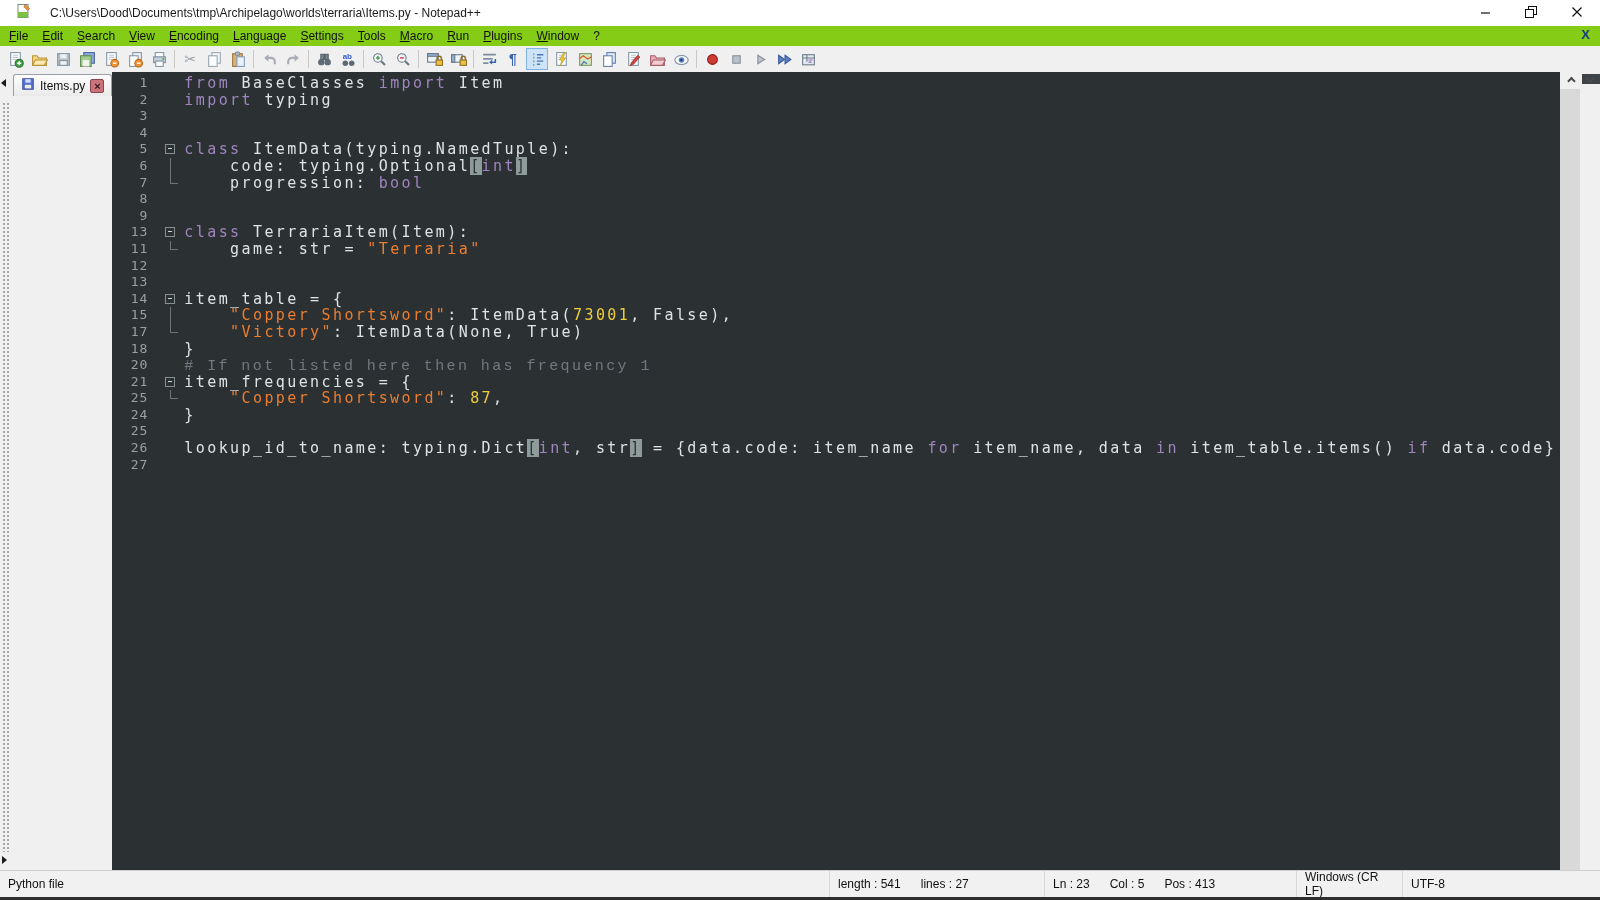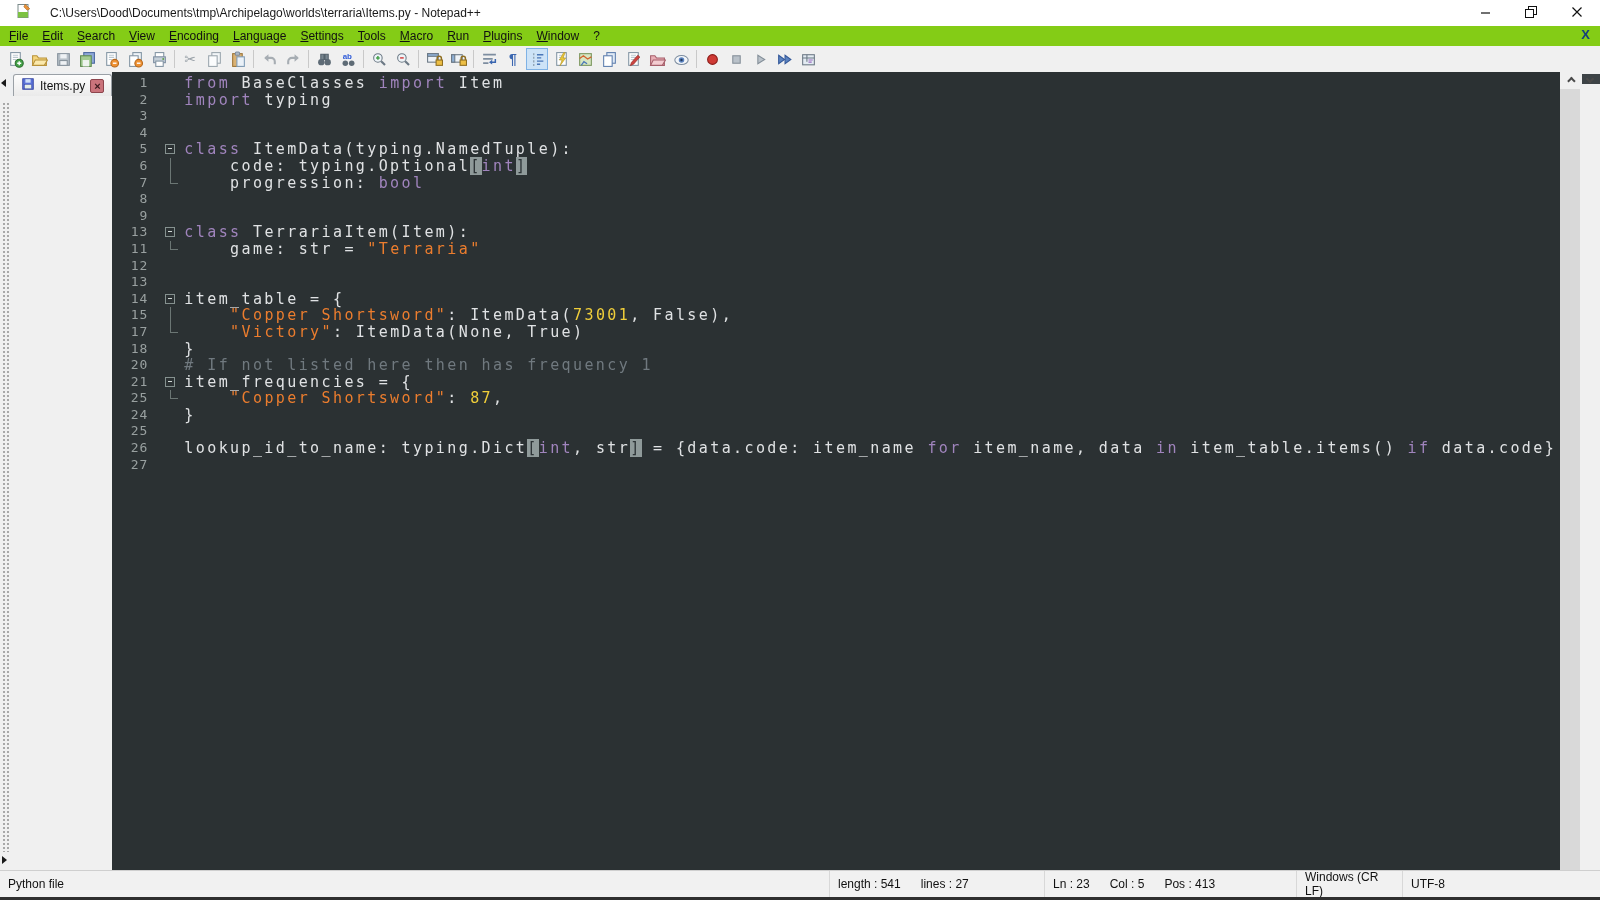--- a/index.html
+++ b/index.html
@@ -43,21 +43,21 @@
   .editor-wrap{flex:1;display:flex;min-height:0;}
   .editor{flex:1;background:var(--c-editor_background);overflow:hidden;padding-top:3px;cursor:text;}
   .line{display:flex;height:16.6px;font-family:"DejaVu Sans Mono",monospace;font-size:15px;line-height:16.6px;}
   .lnum{width:46px;flex:none;text-align:right;padding-right:10px;color:var(--c-line_number);font-size:13px;letter-spacing:1px;box-sizing:border-box;}
   .fold{width:26px;flex:none;position:relative;}
   .codecell{flex:1;white-space:pre;letter-spacing:2.4px;color:var(--c-default_text);}
   .line.current .codecell{background:var(--c-caret_line);}
   .tok-kw{color:var(--c-keyword);}
   .tok-str{color:var(--c-string);}
   .tok-num{color:var(--c-number);}
-  .tok-com{color:var(--c-comment);}
+  .tok-com{color:var(--c-comment);font-family:Liberation Mono, monospace;}
   .tok-brk{background:var(--c-bracket_bg);color:#2c3336;}
 
   .fold.open::before{content:"";position:absolute;left:7px;top:3px;width:10px;height:10px;border:1px solid #85918f;box-sizing:border-box;}
   .fold.open::after{content:"";position:absolute;left:10px;top:7px;width:4px;height:1px;background:#cfd6d4;}
   .fold.vline::before{content:"";position:absolute;left:12px;top:0;height:100%;width:1px;background:#6b7674;}
   .fold.end::before{content:"";position:absolute;left:12px;top:0;height:9px;width:1px;background:#6b7674;}
   .fold.end::after{content:"";position:absolute;left:12px;top:8px;width:8px;height:1px;background:#6b7674;}
 
   .vscroll{width:20px;flex:none;background:#d9d9d9;display:flex;flex-direction:column;}
   .vs-btn{height:17px;background:#f0f0f0;display:flex;align-items:center;justify-content:center;flex:none;}

